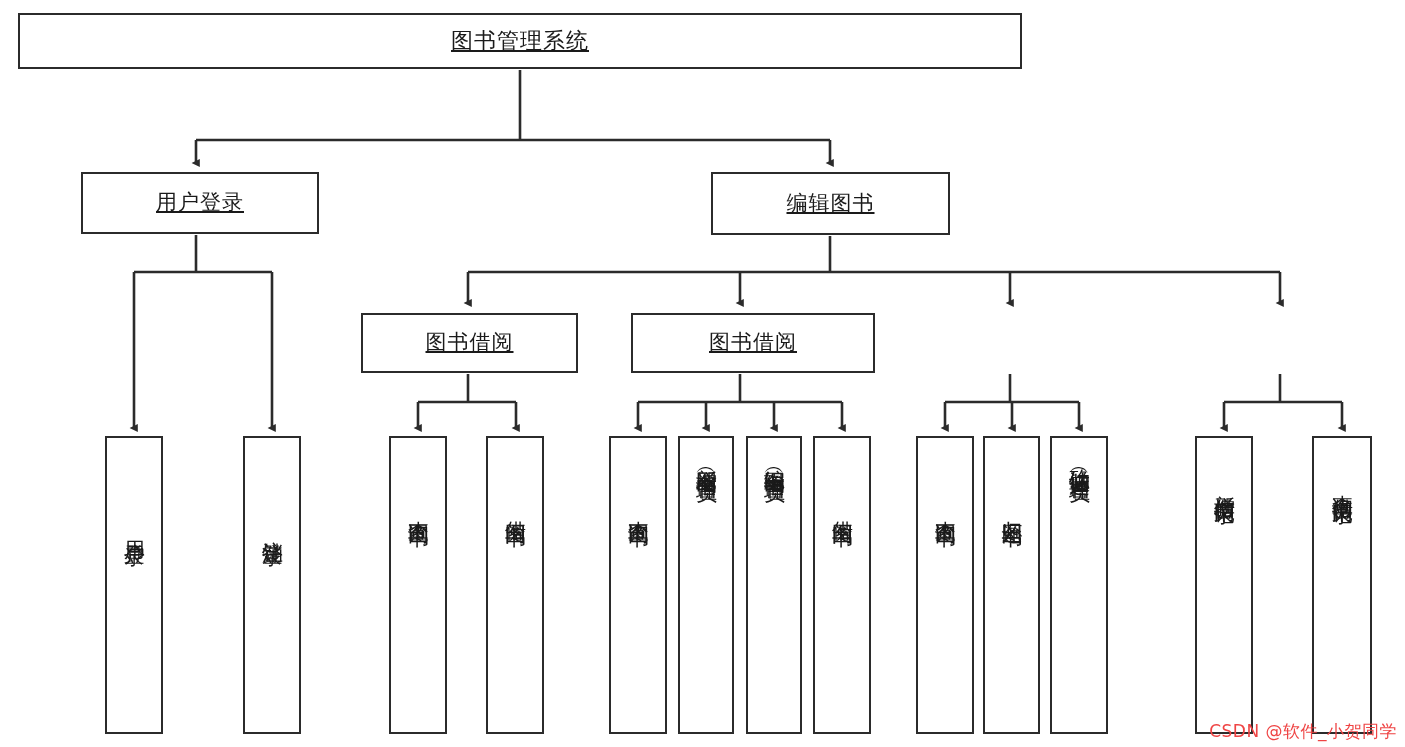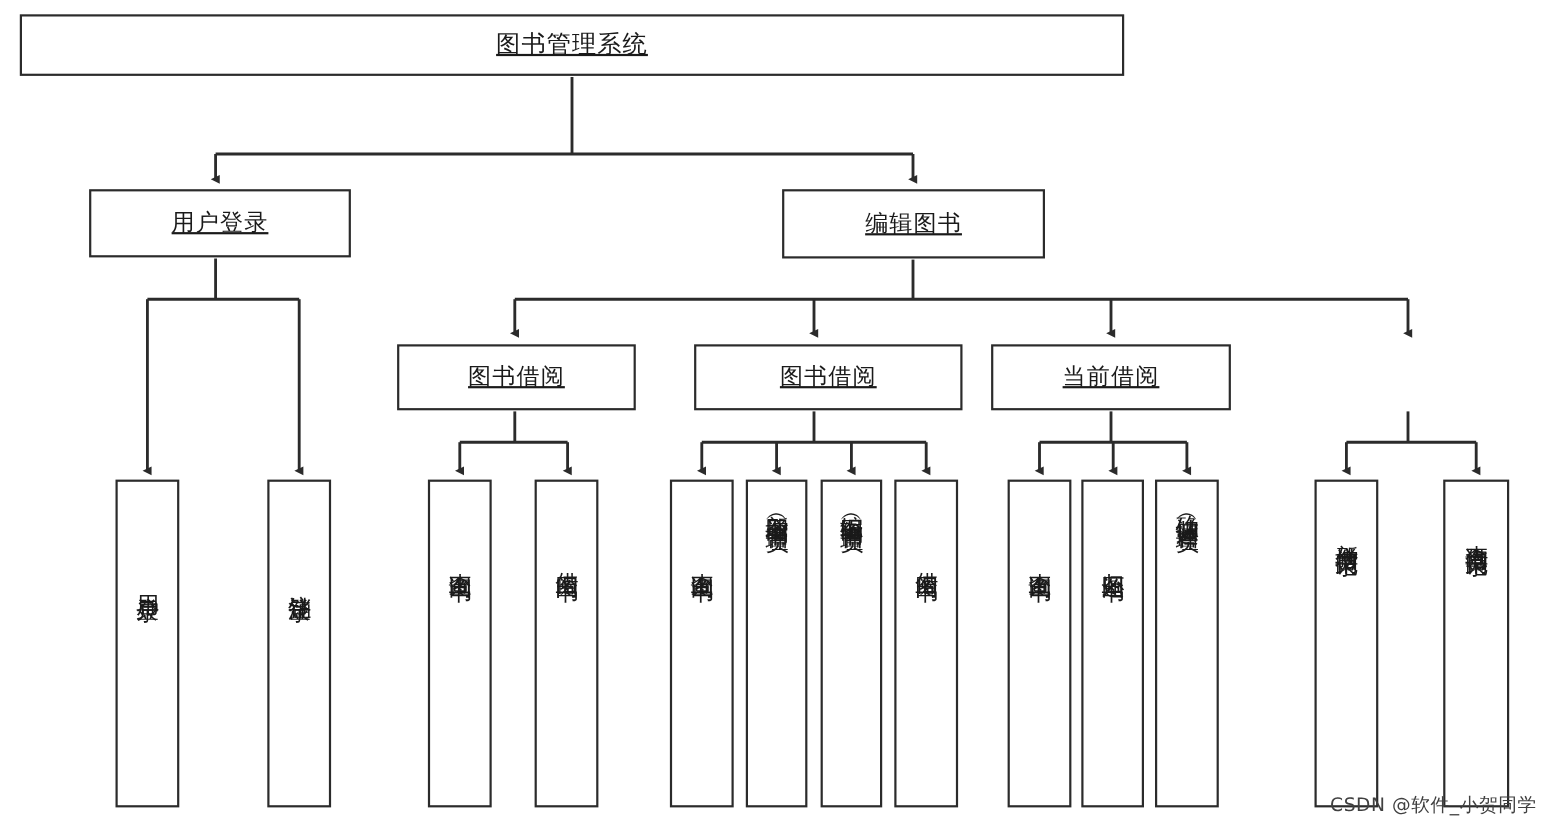--- a/index.html
+++ b/index.html
@@ -58,21 +58,21 @@
   }
   .vtext.pad-a { margin-top: 82px; }
   .vtext.pad-b { margin-top: 62px; }
   .vtext.pad-c { margin-top: 10px; }
   .vtext.pad-d { margin-top: 36px; }
   .watermark {
     position: absolute;
     right: 8px;
     bottom: 4px;
     font-size: 17px;
-    color: #404040;
+    color: #ef4444;
     letter-spacing: 0.5px;
     white-space: nowrap;
   }
 </style>
 </head>
 <body>
 
 <div id="canvas">
 
   <svg id="edges" viewBox="0 0 1405 747">
@@ -138,23 +138,20 @@
   </div>
 
   <div class="node h" style="left:361px; top:313px; width:217px; height:60px;">
     <span>图书借阅</span>
   </div>
 
   <div class="node h" style="left:631px; top:313px; width:244px; height:60px;">
     <span>图书借阅</span>
   </div>
 
-  <div class="node h" style="left:901px; top:313px; width:218px; height:60px;">
-    <span>当前借阅</span>
-  </div>
 
 
   <div class="node v" style="left:105px; top:436px; width:58px; height:298px;">
     <span class="vtext pad-a">用户登录</span>
   </div>
 
   <div class="node v" style="left:243px; top:436px; width:58px; height:298px;">
     <span class="vtext pad-a">注销登录</span>
   </div>
 

